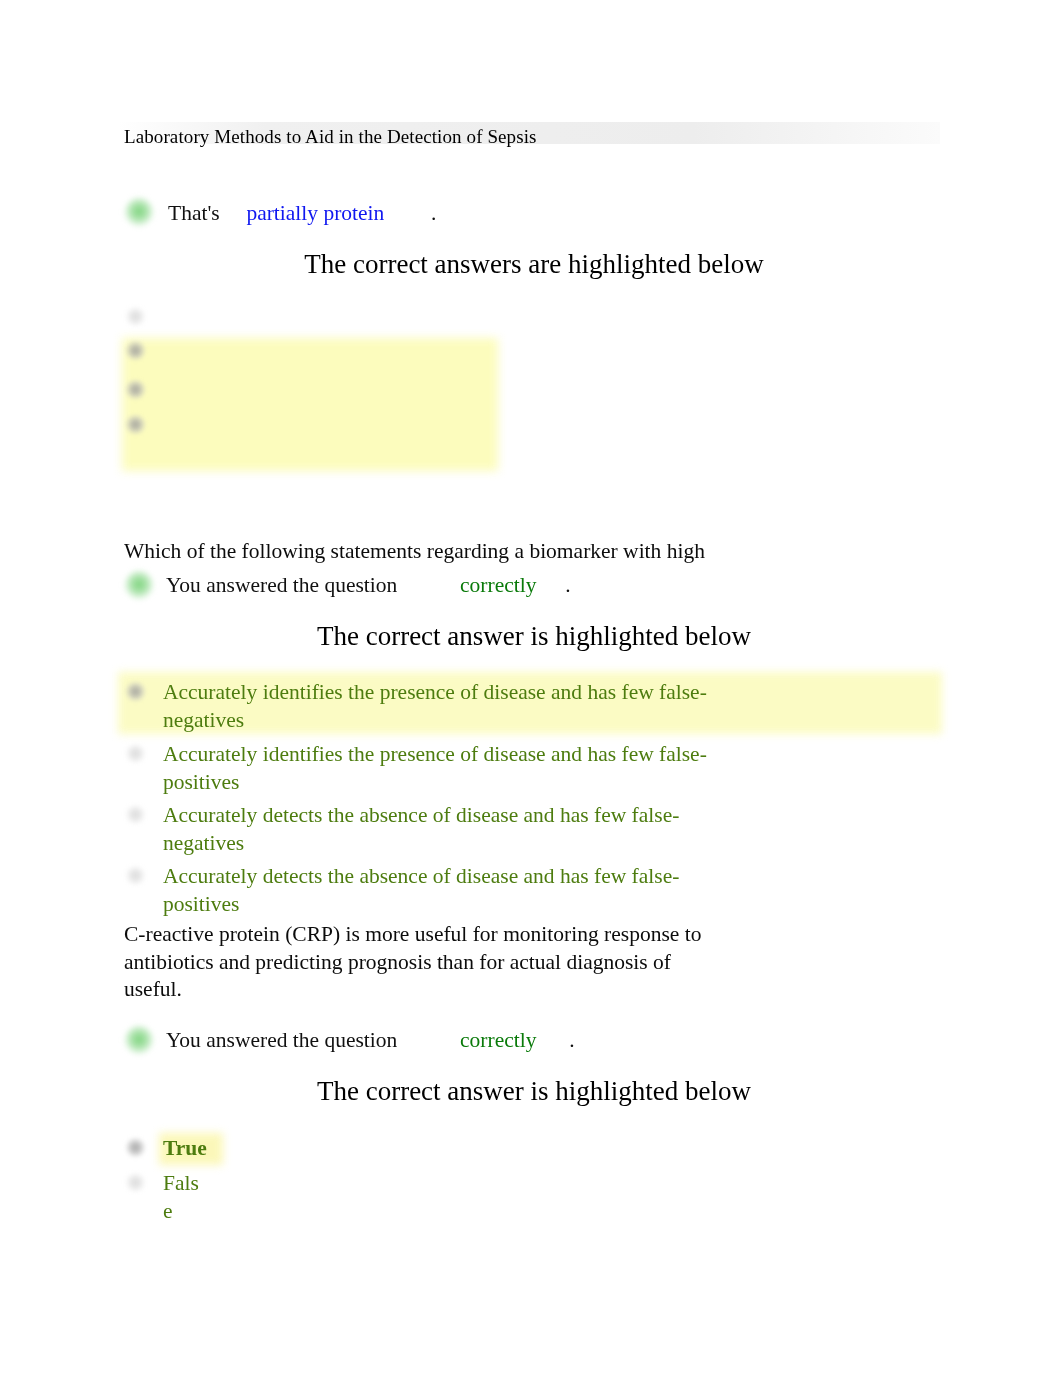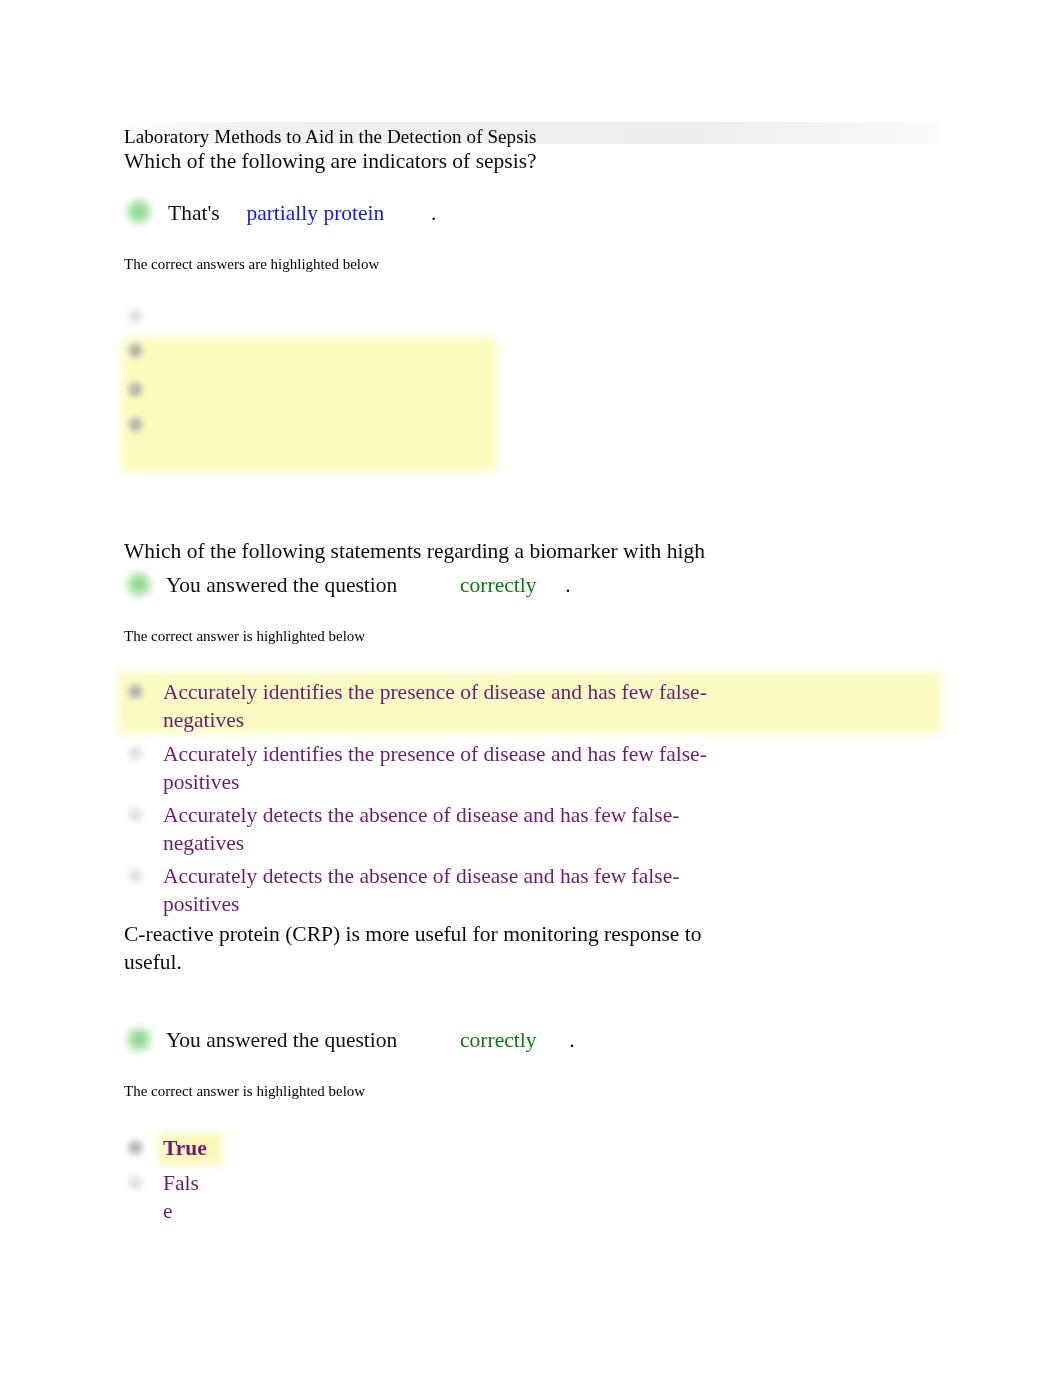--- a/index.html
+++ b/index.html
@@ -45,22 +45,23 @@
 
   .q-text {
     position: absolute;
     font-size: 21.5px;
     line-height: 27.5px;
     color: #0c0c0c;
   }
 
   .body-text {
     position: absolute;
-    font-size: 15px;
+    font-size: 27px;
     line-height: 27.5px;
+    text-align: center;
   }
 
   
   .feedback {
     position: absolute;
     font-size: 21.5px;
     line-height: 27px;
     white-space: nowrap;
   }
   .feedback .fb-label { color: #111; }
@@ -124,34 +125,33 @@
     position: absolute;
     background: #fbf7b2;
     filter: blur(4px);
     opacity: 0.9;
   }
 
   .opt-text {
     position: absolute;
     font-size: 21.5px;
     line-height: 27.5px;
-    color: #701a75;
+    color: #4d7c0f;
   }
 
   .wrapline { display: block; }
 </style>
 </head>
 <body>
 
 <div class="page">
 
   <div class="doc-title-band"></div>
   <div class="doc-title">Laboratory Methods to Aid in the Detection of Sepsis</div>
 
-  <div class="q-text" style="left:124px; top:148px; width:820px;">Which of the following are indicators of sepsis?</div>
 
   <div class="status-dot" style="left:124px; top:197px;"></div>
 
   <div class="feedback" style="left:168px; top:200px;">
     <span class="fb-label">That's</span>
     <span class="fb-gap" style="width:16px;"></span>
     <span class="fb-partially">partially protein</span>
     <span class="fb-gap" style="width:36px;"></span>
     <span class="fb-period">.</span>
   </div>
@@ -208,20 +208,21 @@
   </div>
 
   <div class="opt-bullet faint" style="left:126px; top:866px;"></div>
   <div class="opt-text" style="left:163px; top:863px; width:790px;">
     <span class="wrapline">Accurately detects the absence of disease and has few false-</span>
     <span class="wrapline">positives</span>
   </div>
 
   <div class="q-text" style="left:124px; top:921px; width:760px;">
     <span class="wrapline">C-reactive protein (CRP) is more useful for monitoring response to</span>
+    <span class="wrapline">antibiotics and predicting prognosis than for actual diagnosis of</span>
     <span class="wrapline">useful.</span>
   </div>
 
   <div class="status-dot" style="left:124px; top:1025px;"></div>
 
   <div class="feedback" style="left:166px; top:1027px;">
     <span class="fb-label">You answered the question</span>
     <span class="fb-gap" style="width:52px;"></span>
     <span class="fb-correctly">correctly</span>
     <span class="fb-gap" style="width:22px;"></span>

